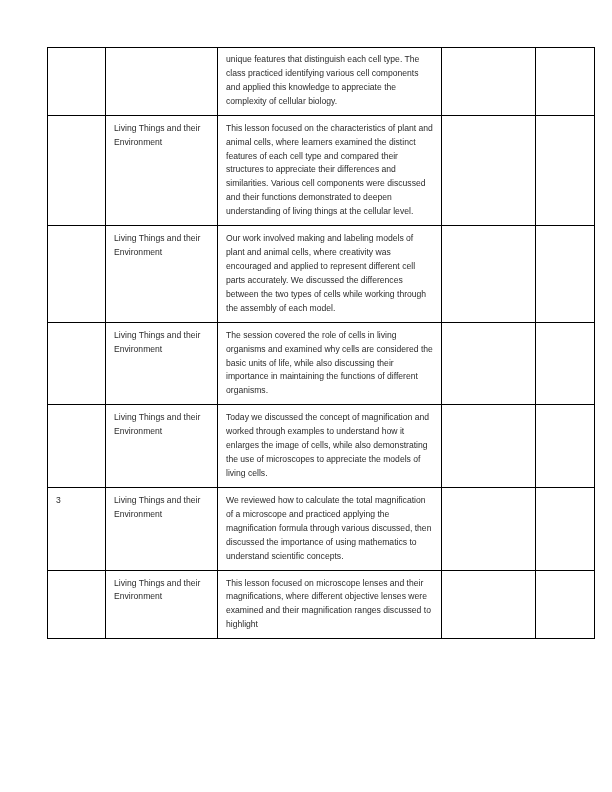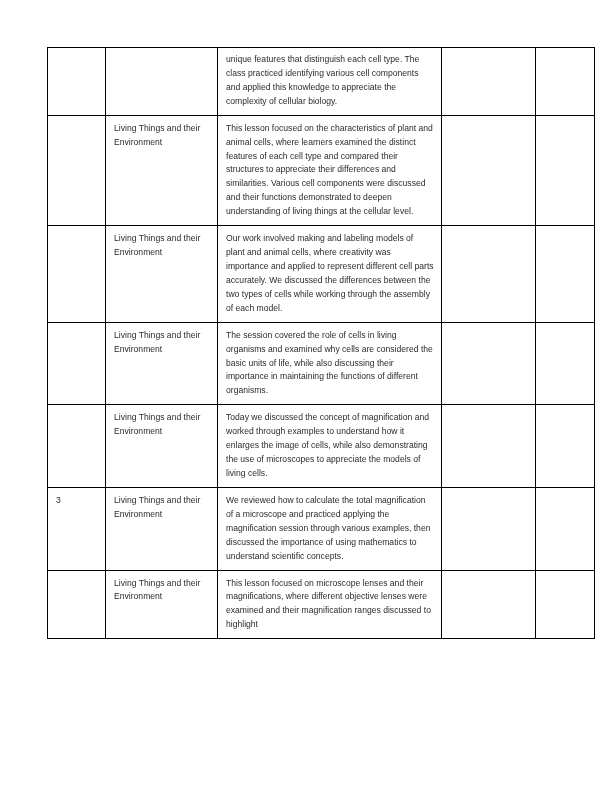--- a/index.html
+++ b/index.html
@@ -83,21 +83,21 @@
         <td class="cell-week"></td>
         <td class="cell-strand">Living Things and their Environment</td>
         <td class="cell-refl">This lesson focused on the characteristics of plant and animal cells, where learners examined the distinct features of each cell type and compared their structures to appreciate their differences and similarities. Various cell components were discussed and their functions demonstrated to deepen understanding of living things at the cellular level.</td>
         <td class="blank-cell"></td>
         <td class="blank-cell"></td>
       </tr>
 
       <tr>
         <td class="cell-week"></td>
         <td class="cell-strand">Living Things and their Environment</td>
-        <td class="cell-refl">Our work involved making and labeling models of plant and animal cells, where creativity was importance and applied to represent different cell parts accurately. We discussed the differences between the two types of cells while working through the assembly of each model.</td>
+        <td class="cell-refl">Our work involved making and labeling models of plant and animal cells, where creativity was encouraged and applied to represent different cell parts accurately. We discussed the differences between the two types of cells while working through the assembly of each model.</td>
         <td class="blank-cell"></td>
         <td class="blank-cell"></td>
       </tr>
 
       <tr>
         <td class="cell-week"></td>
         <td class="cell-strand">Living Things and their Environment</td>
         <td class="cell-refl">The session covered the role of cells in living organisms and examined why cells are considered the basic units of life, while also discussing their importance in maintaining the functions of different organisms.</td>
         <td class="blank-cell"></td>
         <td class="blank-cell"></td>
@@ -107,21 +107,21 @@
         <td class="cell-week"></td>
         <td class="cell-strand">Living Things and their Environment</td>
         <td class="cell-refl">Today we discussed the concept of magnification and worked through examples to understand how it enlarges the image of cells, while also demonstrating the use of microscopes to appreciate the models of living cells.</td>
         <td class="blank-cell"></td>
         <td class="blank-cell"></td>
       </tr>
 
       <tr>
         <td class="cell-week">3</td>
         <td class="cell-strand">Living Things and their Environment</td>
-        <td class="cell-refl">We reviewed how to calculate the total magnification of a microscope and practiced applying the magnification session through various examples, then discussed the importance of using mathematics to understand scientific concepts.</td>
+        <td class="cell-refl">We reviewed how to calculate the total magnification of a microscope and practiced applying the magnification formula through various discussed, then discussed the importance of using mathematics to understand scientific concepts.</td>
         <td class="blank-cell"></td>
         <td class="blank-cell"></td>
       </tr>
 
       <tr>
         <td class="cell-week"></td>
         <td class="cell-strand">Living Things and their Environment</td>
         <td class="cell-refl">This lesson focused on microscope lenses and their magnifications, where different objective lenses were examined and their magnification ranges discussed to highlight</td>
         <td class="blank-cell"></td>
         <td class="blank-cell"></td>

